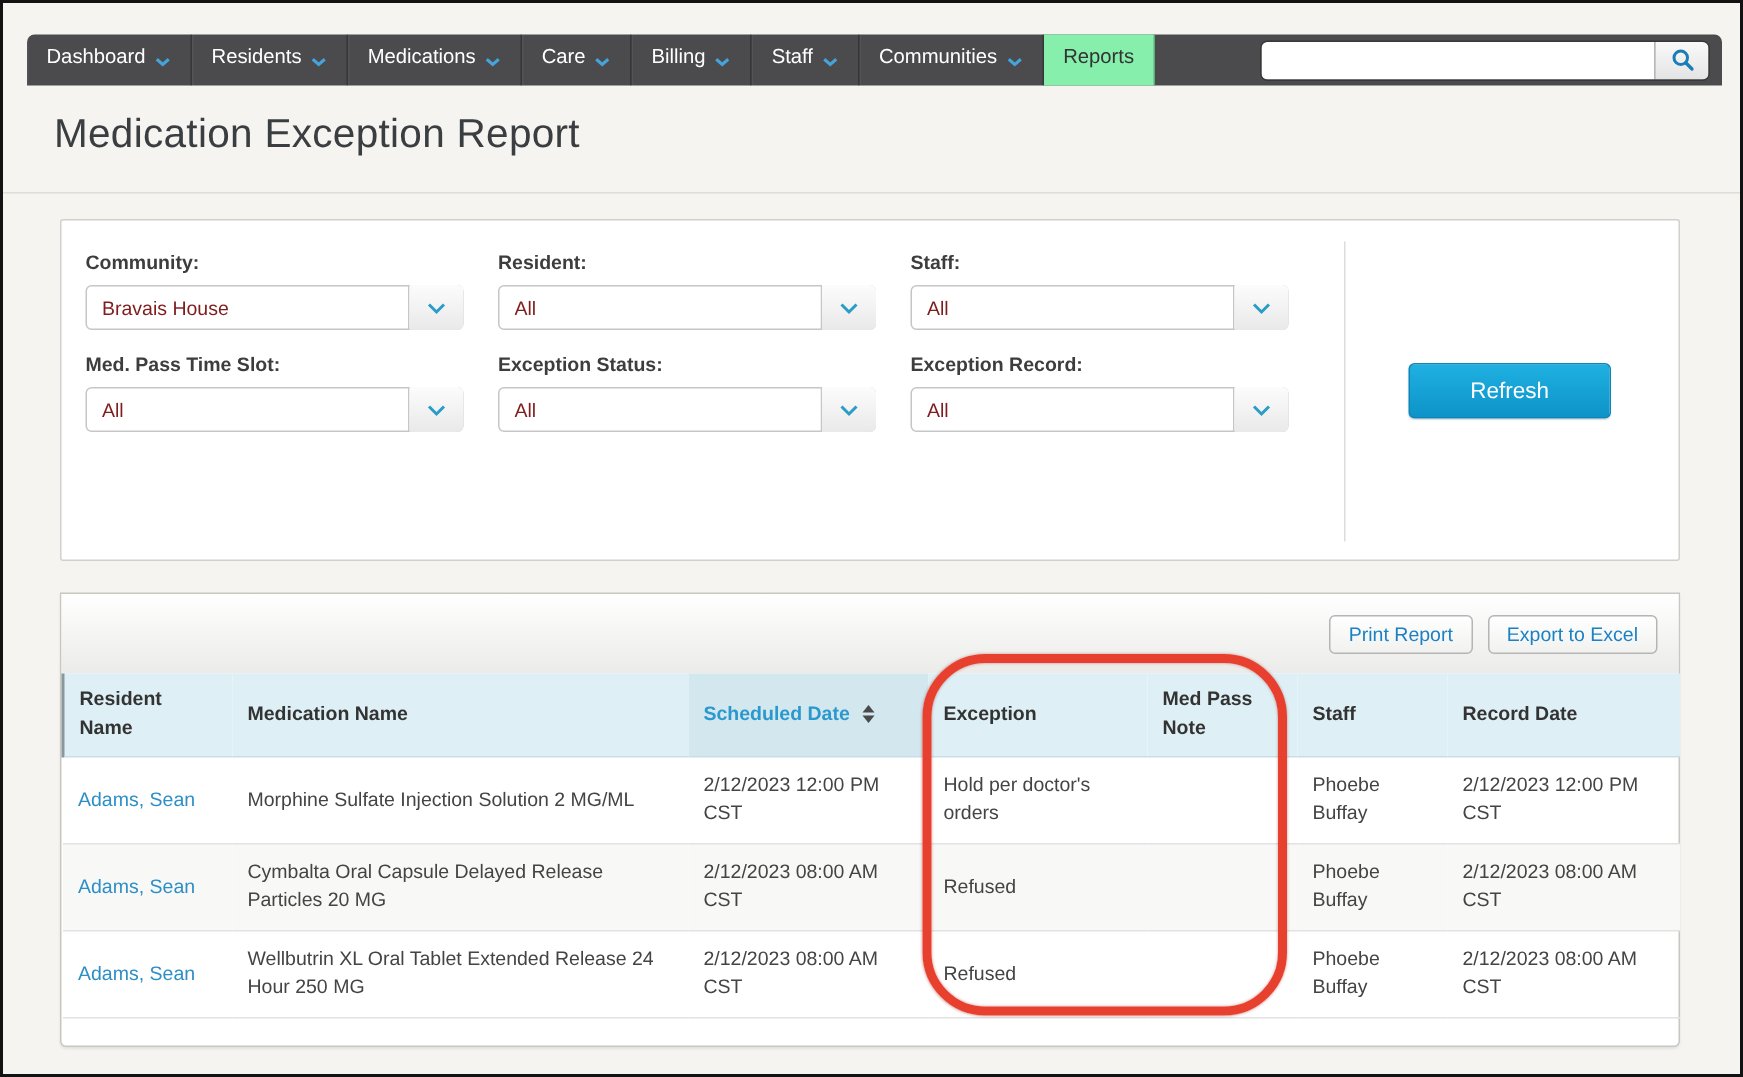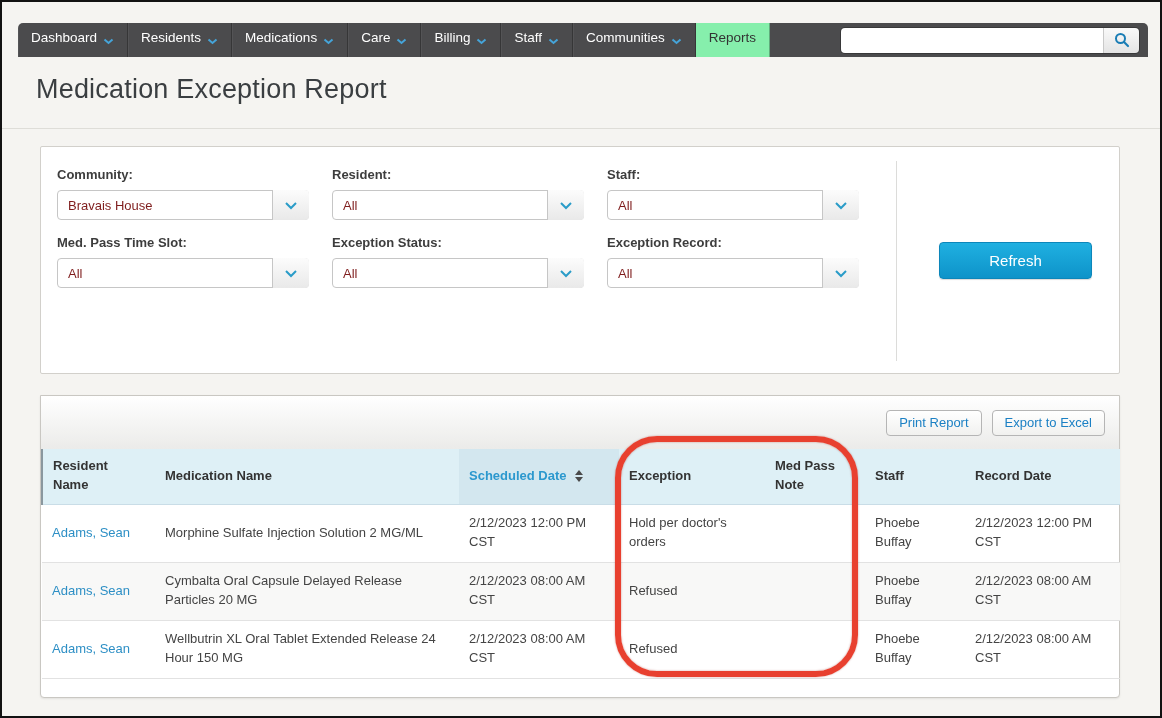--- a/index.html
+++ b/index.html
@@ -65,21 +65,21 @@
     font-family:"Liberation Sans", sans-serif;
   }
   .select-btn {
     position:absolute; right:0; top:0; width:37px; height:100%;
     border:none; border-left:1px solid #c6c6c6;
     background:linear-gradient(#fcfcfc,#e9e9e9); border-radius:0 4px 4px 0;
     display:flex; align-items:center; justify-content:center; cursor:pointer;
   }
   .panel-divider { position:absolute; left:855px; top:14px; width:1px; height:200px; background:#dcdcda; }
   .refresh-btn {
-    position:absolute; left:898px; top:95px; width:153px; height:37px;
+    position:absolute; left:898px; top:95px; width:135px; height:37px;
     background:linear-gradient(#1fb0e1,#0e93c9); border:1px solid #0c86ba; border-radius:4px;
     color:#fff; font-size:15px; font-family:"Liberation Sans", sans-serif; cursor:pointer;
     box-shadow:0 1px 1px rgba(0,0,0,0.15);
   }
 
   
   .table-card {
     position:absolute; left:38px; top:393px; width:1080px; height:303px;
     background:#fff; border:1px solid #c9c7c2; border-radius:0 0 4px 4px;
     box-shadow:0 1px 2px rgba(0,0,0,0.08);
@@ -310,21 +310,21 @@
           <td><a class="resident-link">Adams, Sean</a></td>
           <td>Cymbalta Oral Capsule Delayed Release Particles 20 MG</td>
           <td>2/12/2023 08:00 AM CST</td>
           <td>Refused</td>
           <td></td>
           <td>Phoebe Buffay</td>
           <td>2/12/2023 08:00 AM CST</td>
         </tr>
         <tr>
           <td><a class="resident-link">Adams, Sean</a></td>
-          <td>Wellbutrin XL Oral Tablet Extended Release 24 Hour 150 MG</td>
+          <td>Wellbutrin XL Oral Tablet Extended Release 24 Hour 250 MG</td>
           <td>2/12/2023 08:00 AM CST</td>
           <td>Refused</td>
           <td></td>
           <td>Phoebe Buffay</td>
           <td>2/12/2023 08:00 AM CST</td>
         </tr>
       </tbody>
     </table>
   </div>
 

